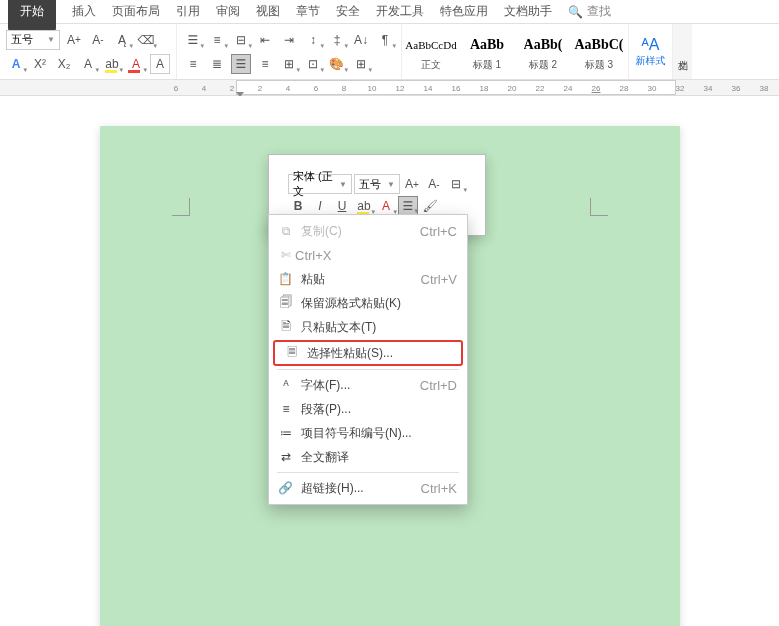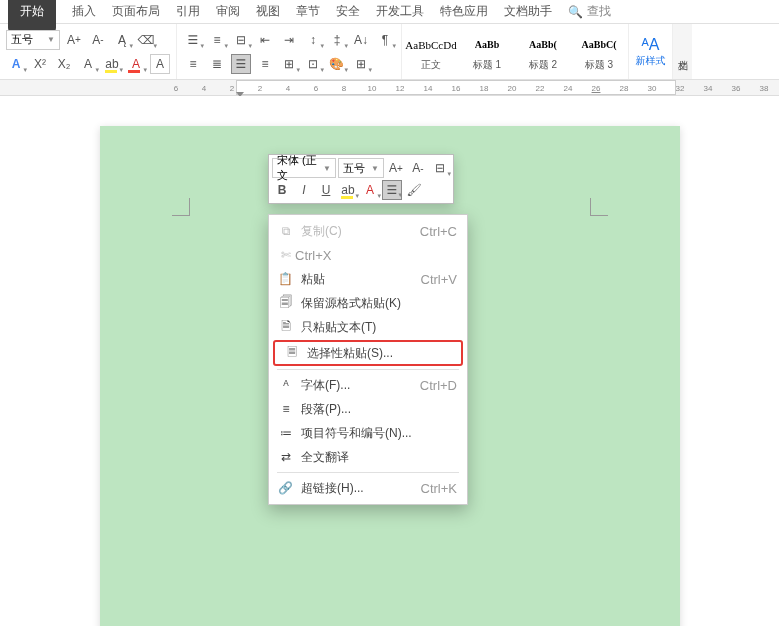--- a/index.html
+++ b/index.html
@@ -16,41 +16,41 @@
 .ribbon .group { display: flex; flex-direction: column; padding: 2px 6px; border-right: 1px solid #eee; justify-content: center; }
 .ribbon .row { display: flex; align-items: center; gap: 4px; height: 24px; }
 .font-size-sel { width: 54px; height: 20px; border: 1px solid #ccc; font-size: 11px; padding: 0 4px; display: flex; align-items: center; justify-content: space-between; background: #fff; }
 .font-size-sel .caret { font-size: 8px; color: #888; }
 .tiny-btn { width: 20px; height: 20px; display: flex; align-items: center; justify-content: center; font-size: 12px; color: #555; cursor: pointer; position: relative; }
 .tiny-btn .dd { font-size: 7px; color: #888; position: absolute; right: -1px; bottom: 0; }
 .tiny-btn.box { border: 1px solid #ccc; }
 .tiny-btn.active { background: #d0d0d0; border: 1px solid #888; }
 .style-gallery { display: flex; align-items: stretch; padding: 2px; gap: 2px; }
 .style-item { width: 54px; border: 1px solid transparent; display: flex; flex-direction: column; align-items: center; justify-content: center; font-size: 10px; cursor: pointer; }
-.style-item .preview { font-family: serif; font-weight: bold; font-size: 10px; height: 26px; display: flex; align-items: center; overflow: hidden; white-space: nowrap; }
+.style-item .preview { font-family: serif; font-weight: bold; font-size: 14px; height: 26px; display: flex; align-items: center; overflow: hidden; white-space: nowrap; }
 .style-item .preview.small { font-size: 11px; font-weight: normal; }
 .style-item .lbl { font-size: 10px; color: #555; }
 .newstyle { display: flex; flex-direction: column; align-items: center; justify-content: center; width: 44px; font-size: 10px; color: #1a73e8; cursor: pointer; border-left: 1px solid #eee; }
 .docpane { width: 20px; display: flex; align-items: center; justify-content: center; font-size: 10px; writing-mode: vertical-rl; color: #555; border-left: 1px solid #eee; background: #f5f5f5; }
 
 
 .ruler { height: 16px; background: #f4f4f4; border-bottom: 1px solid #ddd; position: relative; font-size: 8px; color: #888; display: flex; align-items: flex-end; padding-left: 170px; }
 .ruler .num { position: absolute; bottom: 2px; transform: translateX(-50%); }
 .ruler .highlight { position: absolute; height: 15px; background: #fff; border: 1px solid #ccc; }
 .ruler .indent { position: absolute; bottom: -2px; width: 0; height: 0; border-left: 4px solid transparent; border-right: 4px solid transparent; border-top: 5px solid #888; }
 
 
 .canvas-wrap { background: #fff; height: 530px; display: flex; justify-content: center; overflow: hidden; position: relative; }
 .page { width: 580px; height: 800px; background: #bde5c1; margin-top: 30px; box-shadow: 0 2px 8px rgba(0,0,0,0.15); position: relative; }
 .page .corner { position: absolute; width: 18px; height: 18px; }
 .page .corner.tl { top: 72px; left: 72px; border-left: 1px solid #999; border-top: 1px solid #999; transform: rotate(180deg); }
 .page .corner.tr { top: 72px; right: 72px; border-right: 1px solid #999; border-top: 1px solid #999; transform: rotate(180deg); }
 
 
-.mini-toolbar { position: absolute; background: #fff; border: 1px solid #bbb; box-shadow: 0 4px 12px rgba(0,0,0,0.2); padding: 3px; display: flex; flex-direction: column; gap: 2px; }
+.mini-toolbar { position: absolute; background: #fff; border: 1px solid #bbb; box-shadow: 0 4px 12px rgba(0,0,0,0.2); padding: 19px; display: flex; flex-direction: column; gap: 2px; }
 .mini-toolbar .row { display: flex; gap: 2px; align-items: center; }
 .mini-sel { height: 20px; border: 1px solid #ccc; font-size: 11px; padding: 0 4px; display: flex; align-items: center; justify-content: space-between; background: #fff; }
 .mini-sel.font { width: 64px; }
 .mini-sel.size { width: 46px; }
 
 
 .ctxmenu { position: absolute; background: #fff; border: 1px solid #ccc; box-shadow: 0 6px 16px rgba(0,0,0,0.25); padding: 4px 0; width: 200px; font-size: 12px; }
 .ctxmenu .mi { display: flex; align-items: center; height: 24px; padding: 0 10px 0 8px; cursor: pointer; color: #444; }
 .ctxmenu .mi.disabled { color: #bbb; cursor: default; }
 .ctxmenu .mi .mi-icon { width: 18px; display: flex; justify-content: center; font-size: 12px; }

